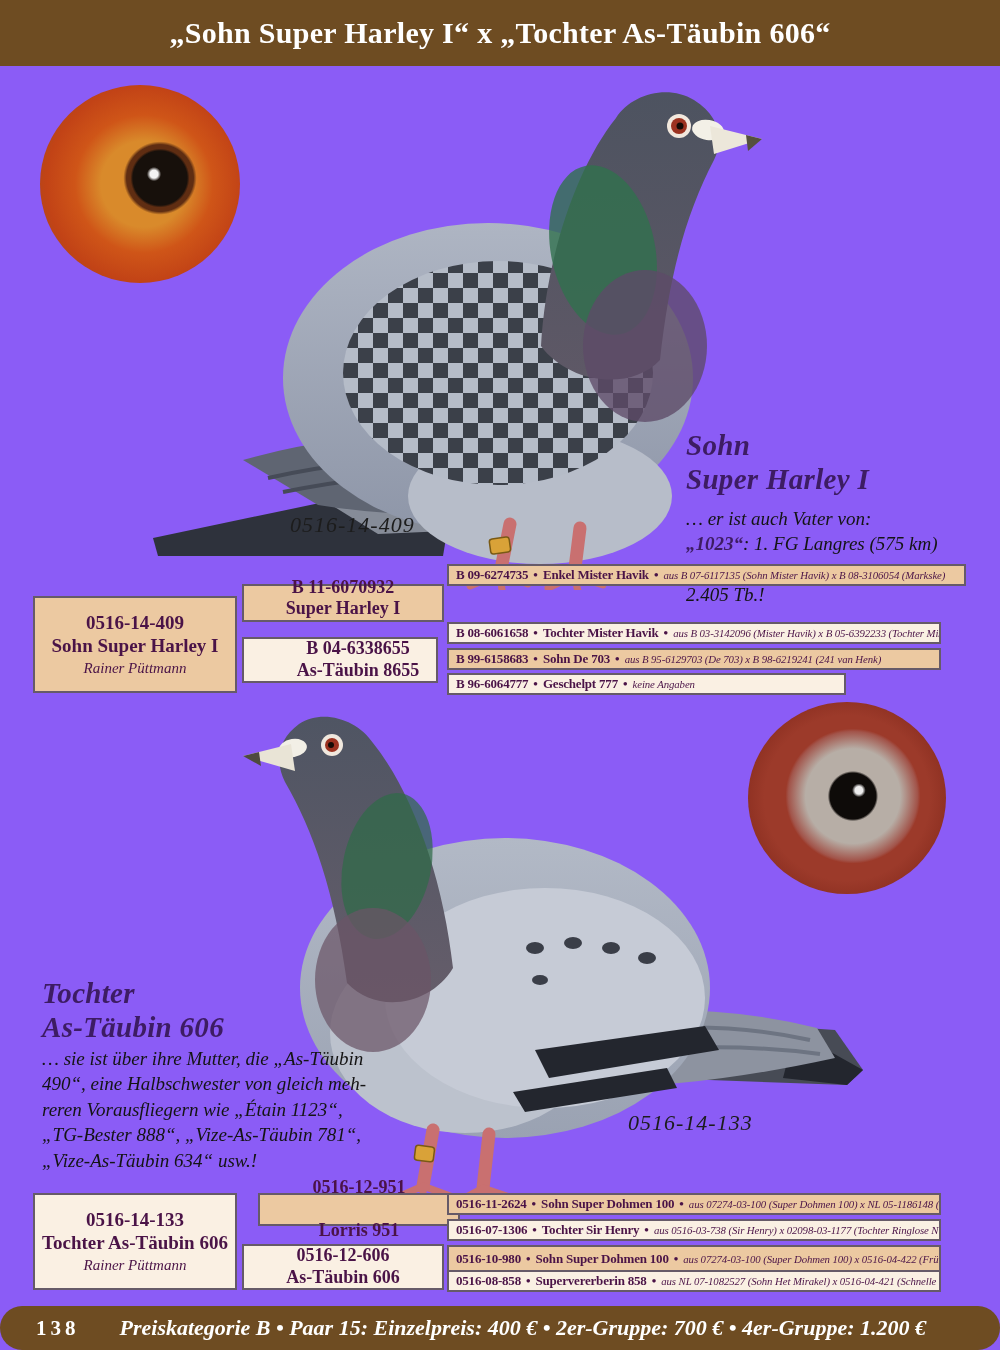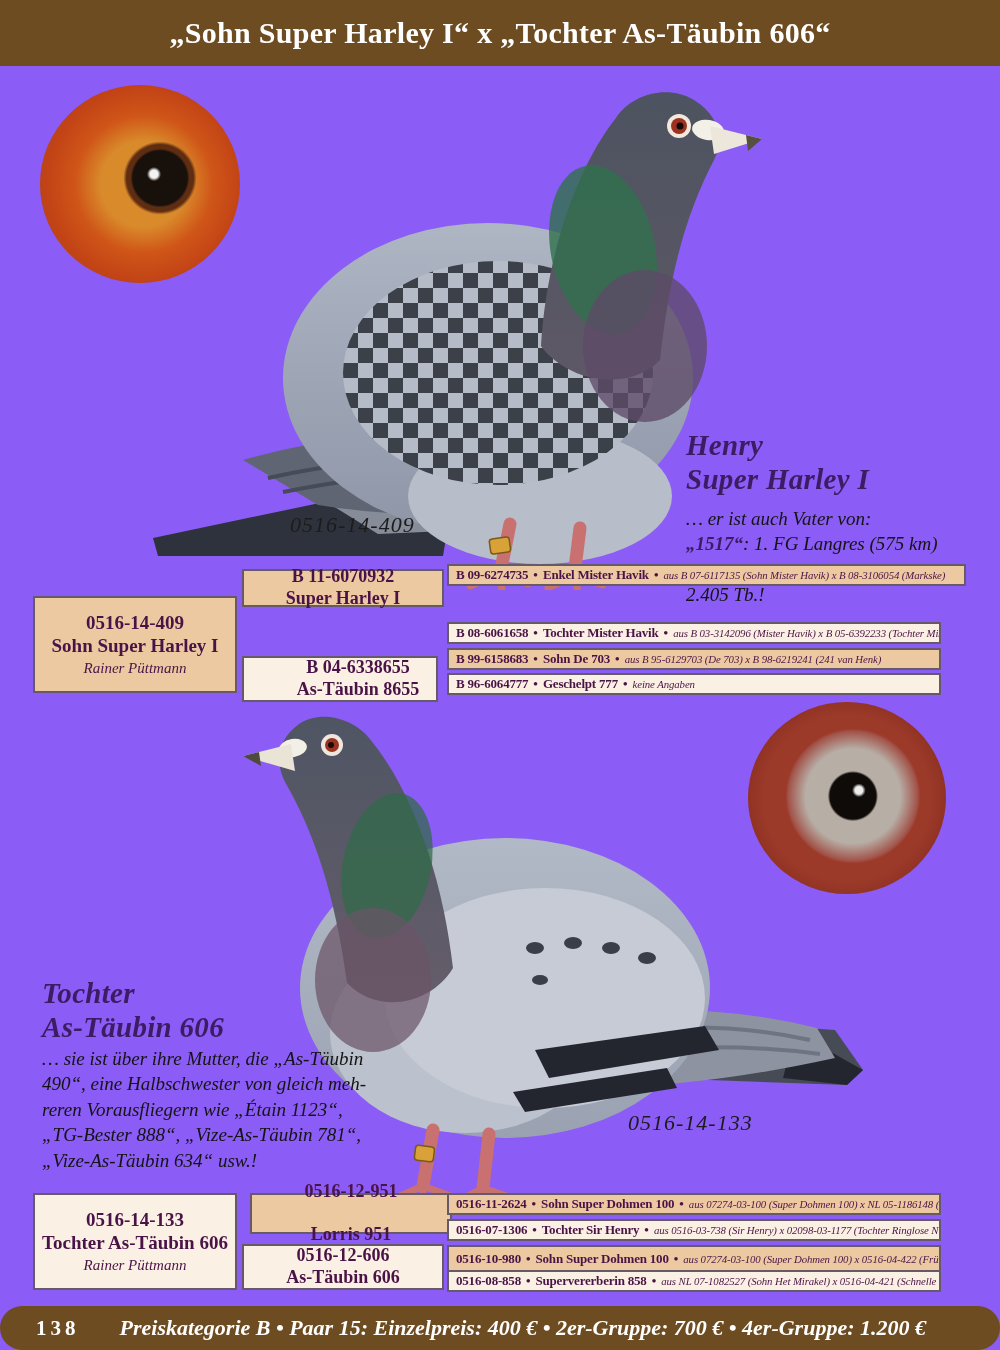--- a/index.html
+++ b/index.html
@@ -119,39 +119,39 @@
       <path d="M352,496 L322,508 M352,496 L354,512 M352,496 L380,506" stroke="#c97070" stroke-width="7" stroke-linecap="round" fill="none"></path>
       <path d="M432,450 L426,498" stroke="#c97070" stroke-width="13" stroke-linecap="round" fill="none"></path>
       <path d="M426,498 L400,510 M426,498 L430,513 M426,498 L455,507" stroke="#c97070" stroke-width="7" stroke-linecap="round" fill="none"></path>
       <rect x="342" y="460" width="20" height="15" rx="3" fill="#d9a238" stroke="#7a5a14" stroke-width="1.5" transform="rotate(-8 352 468)"></rect>
     </g>
   </svg>
 
   <div class="ringlabel rl1">0516-14-409</div>
 
   <div class="bigtitle sire-title">
-    <div>Henry</div>
+    <div>Sohn</div>
     <div>Super Harley I</div>
   </div>
   <div class="note sire-note">
     <div>… er ist auch Vater von:</div>
-    <div><span class="hl">„1517“</span><span>: 1. FG Langres (575 km) gegen</span></div>
+    <div><span class="hl">„1023“</span><span>: 1. FG Langres (575 km) gegen</span></div>
     <div>2.405 Tb.!</div>
   </div>
 
   <div class="tbl-cell tan" style="left:33px;top:596px;width:204px;height:97px;">
     <div class="ring">0516-14-409</div>
     <div class="name">Sohn Super Harley I</div>
     <div class="owner">Rainer Püttmann</div>
   </div>
-  <div class="tbl-cell mid tan" style="left:242px;top:569px;width:202px;height:38px;">
+  <div class="tbl-cell mid tan" style="left:242px;top:584px;width:202px;height:38px;justify-content:flex-end;">
     <div class="ring">B 11-6070932</div>
     <div class="name">Super Harley I</div>
   </div>
-  <div class="tbl-cell mid cream" style="left:242px;top:656px;width:196px;height:46px;padding-left:36px;">
+  <div class="tbl-cell mid cream" style="left:242px;top:637px;width:196px;height:46px;padding-left:36px;">
     <div class="ring">B 04-6338655</div>
     <div class="name">As-Täubin 8655</div>
   </div>
   <div class="row-cell tan" style="left:447px;top:564px;width:519px;height:22px;">
     <b>B 09-6274735</b>
       <span class="dot">•</span>
       <b>Enkel Mister Havik</b>
       <span class="dot">•</span>
       <i>aus B 07-6117135 (Sohn Mister Havik) x B 08-3106054 (Markske)</i>
   </div>
@@ -162,21 +162,21 @@
       <span class="dot">•</span>
       <i>aus B 03-3142096 (Mister Havik) x B 05-6392233 (Tochter Mister Havik)</i>
   </div>
   <div class="row-cell tan" style="left:447px;top:648px;width:494px;height:22px;">
     <b>B 99-6158683</b>
       <span class="dot">•</span>
       <b>Sohn De 703</b>
       <span class="dot">•</span>
       <i>aus B 95-6129703 (De 703) x B 98-6219241 (241 van Henk)</i>
   </div>
-  <div class="row-cell cream" style="left:447px;top:673px;width:494px;height:22px;">
+  <div class="row-cell cream" style="left:447px;top:673px;width:399px;height:22px;">
     <b>B 96-6064777</b>
       <span class="dot">•</span>
       <b>Geschelpt 777</b>
       <span class="dot">•</span>
       <i>keine Angaben</i>
   </div>
 
   <div class="eye dam"></div>
 
   <svg class="pigeon pg2" viewBox="0 0 630 498">
@@ -247,21 +247,21 @@
     <div>„Vize-As-Täubin 634“ usw.!</div>
   </div>
 
   <div class="ringlabel rl2">0516-14-133</div>
 
   <div class="tbl-cell cream" style="left:33px;top:1193px;width:204px;height:97px;">
     <div class="ring">0516-14-133</div>
     <div class="name">Tochter As-Täubin 606</div>
     <div class="owner">Rainer Püttmann</div>
   </div>
-  <div class="tbl-cell mid tan" style="left:250px;top:1193px;width:202px;height:41px;gap:21px;">
+  <div class="tbl-cell mid tan" style="left:258px;top:1193px;width:202px;height:33px;gap:21px;">
     <div class="ring">0516-12-951</div>
     <div class="name">Lorris 951</div>
   </div>
   <div class="tbl-cell mid cream" style="left:242px;top:1244px;width:202px;height:46px;">
     <div class="ring">0516-12-606</div>
     <div class="name">As-Täubin 606</div>
   </div>
   <div class="row-cell tan" style="left:447px;top:1193px;width:494px;height:22px;">
     <b>0516-11-2624</b>
       <span class="dot">•</span>

